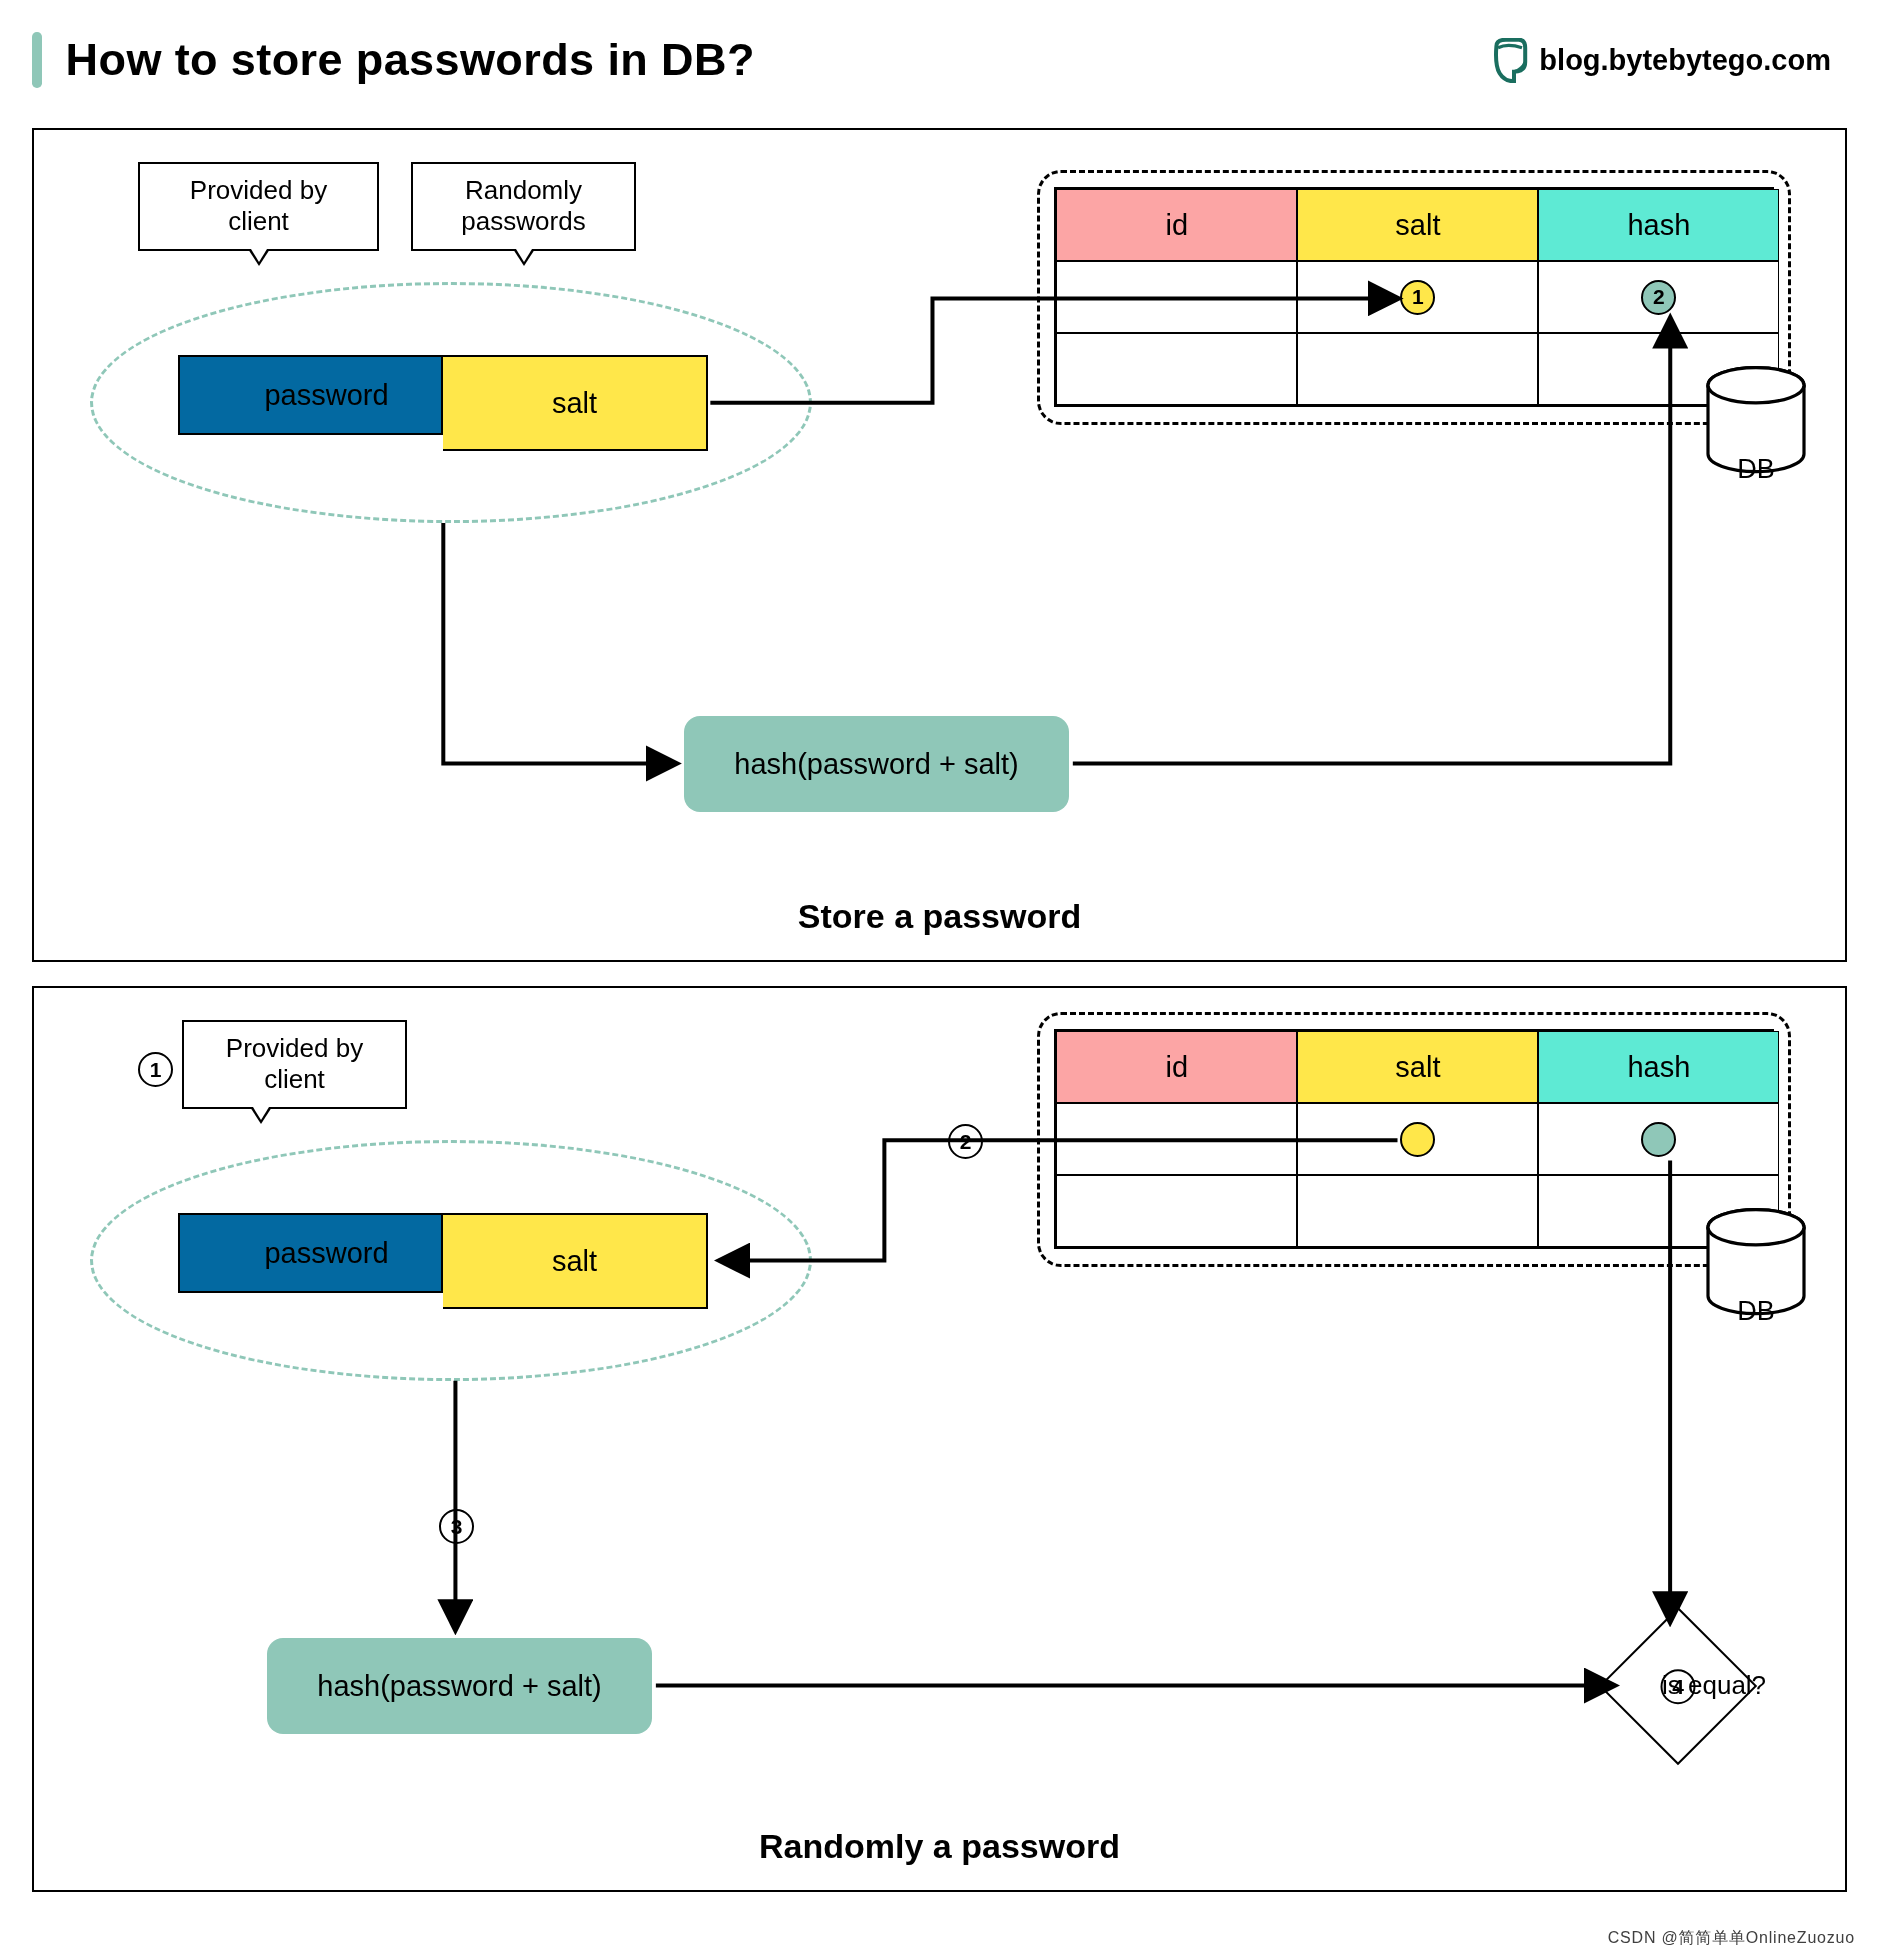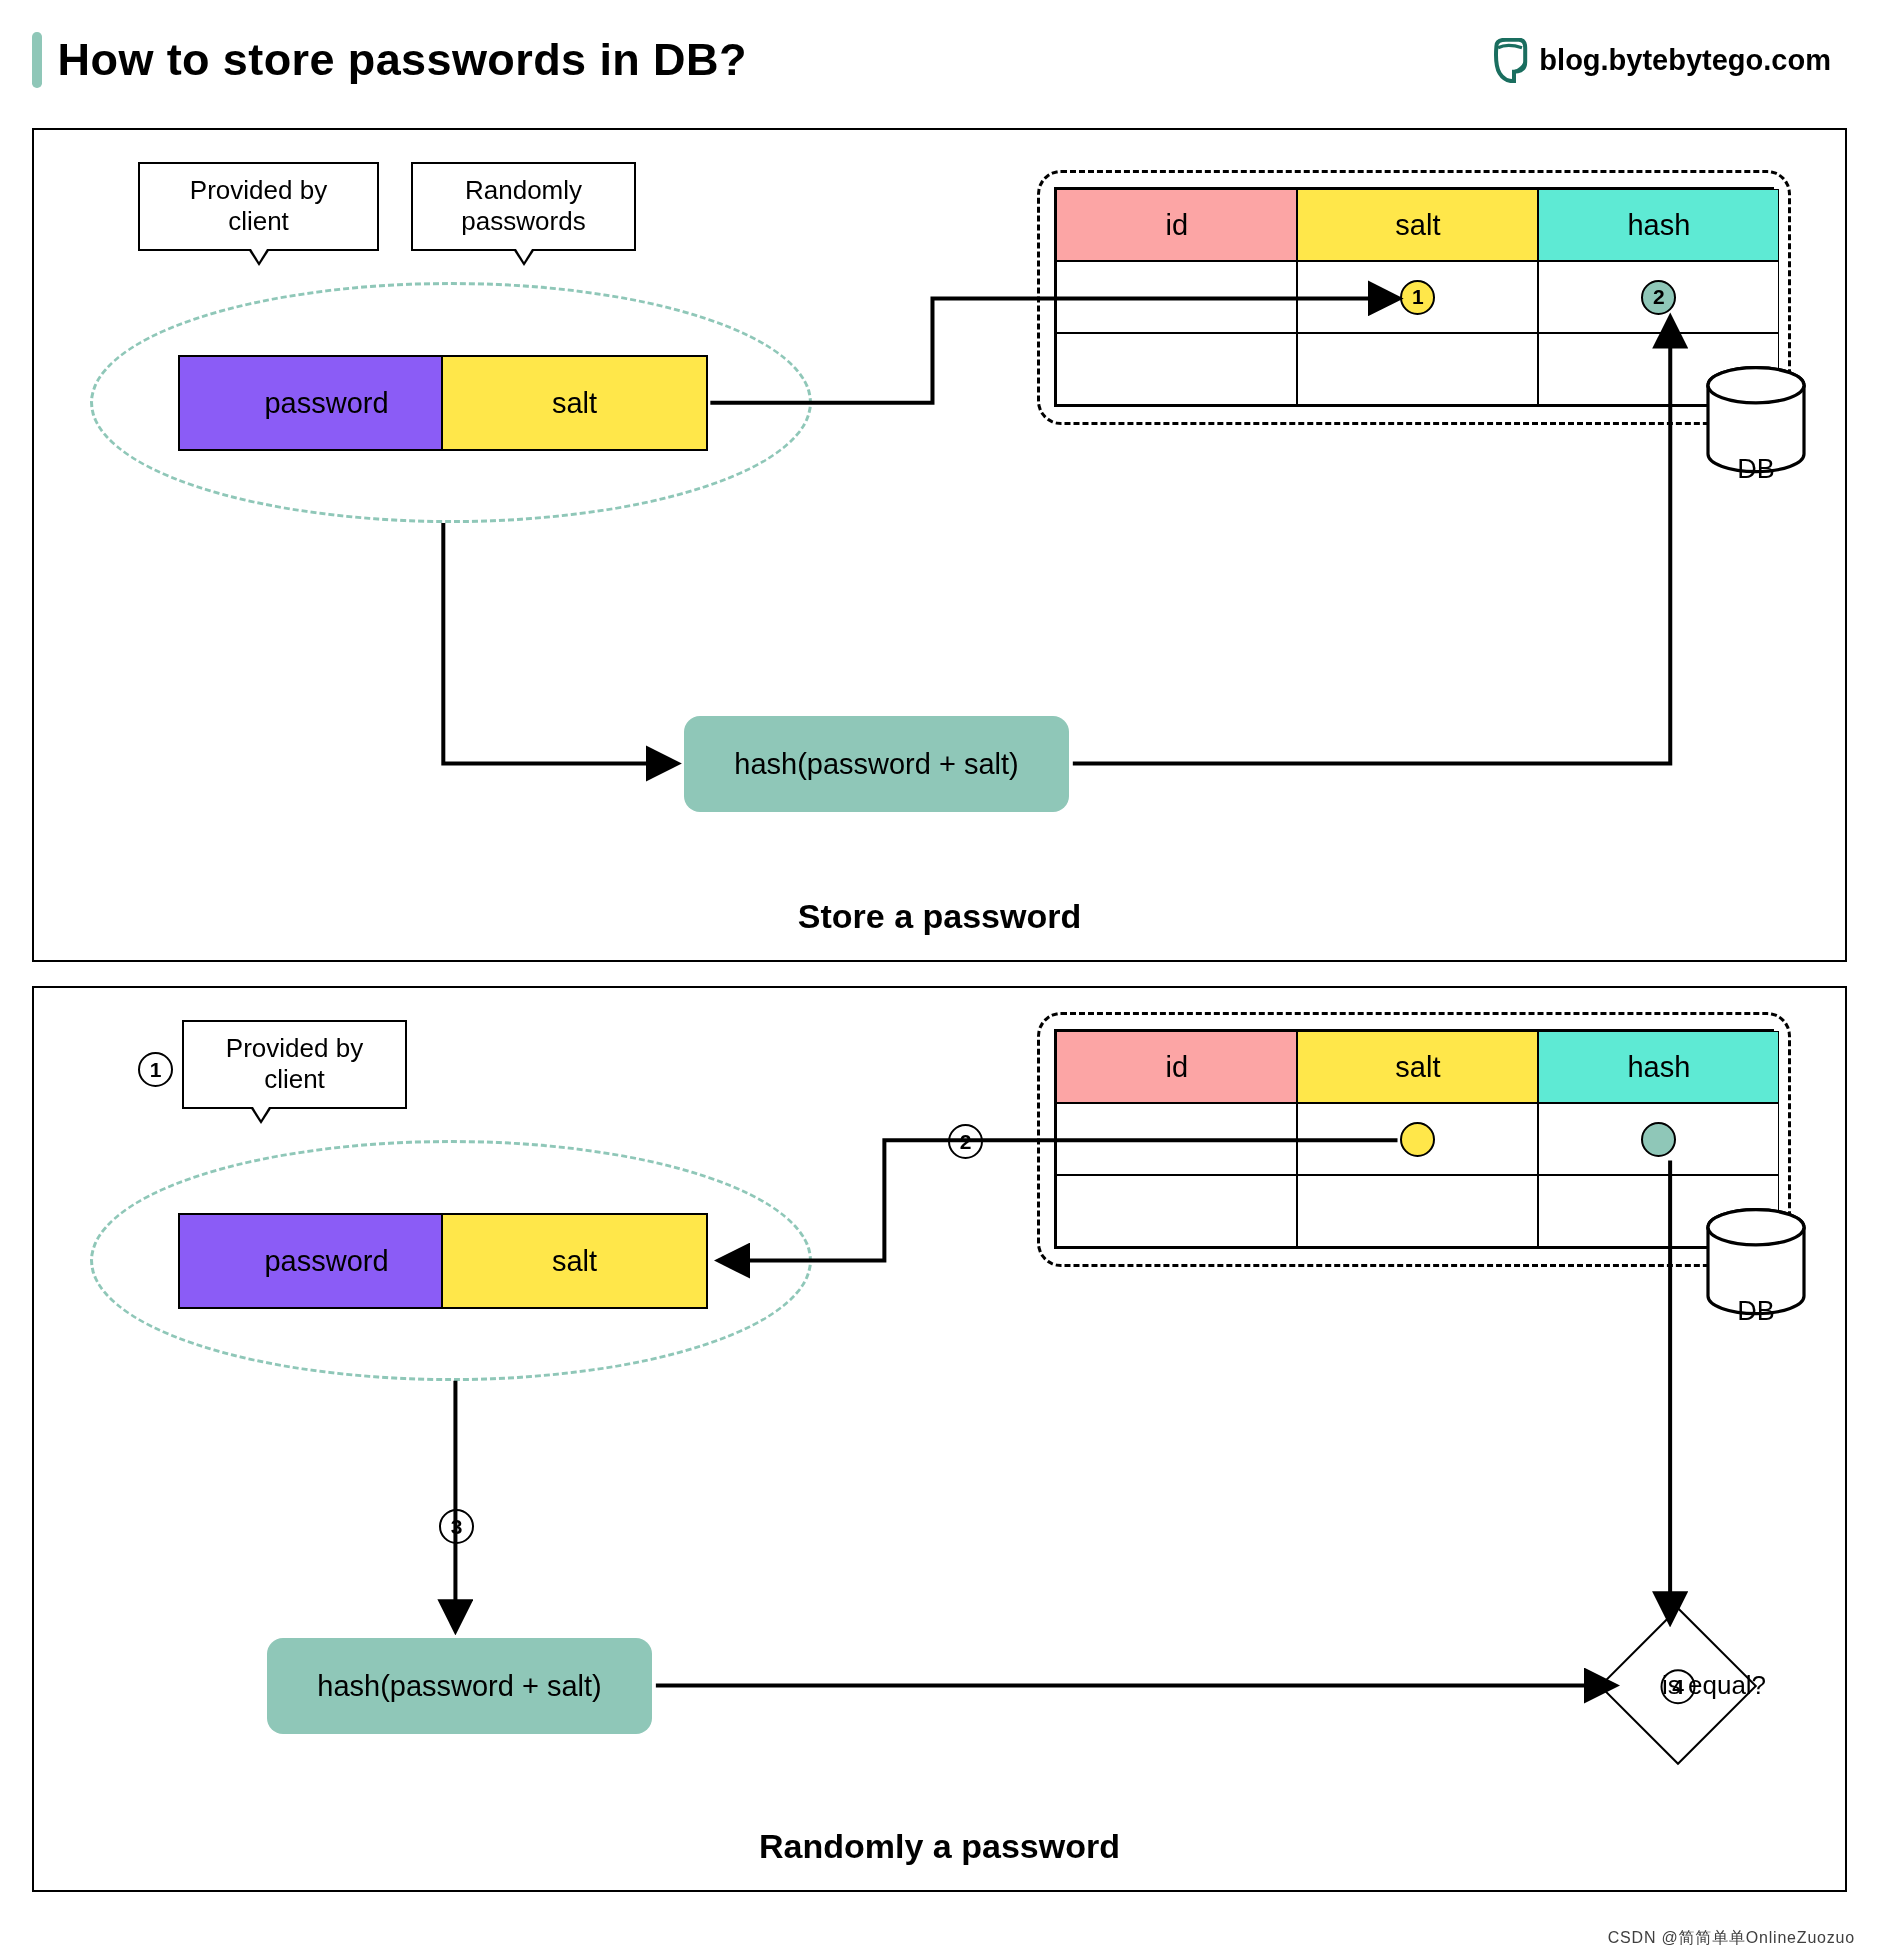--- a/index.html
+++ b/index.html
@@ -9,21 +9,21 @@
     width: 1879px;
     height: 1954px;
     position: relative;
   }
   .header {
     display: flex;
     align-items: center;
     justify-content: space-between;
     padding: 32px 48px 24px 32px;
   }
-  .title-wrap { display: flex; align-items: center; gap: 16px; }
+  .title-wrap { display: flex; align-items: center; gap: 24px; }
   .title-bar { width: 9.6px; height: 56px; background: #8fc7b8; border-radius: 4.8px; }
   .title { font-size: 45px; font-weight: 600; letter-spacing: 0.4px; }
   .brand { display: flex; align-items: center; gap: 9.6px; font-size: 29px; font-weight: 600; }
   .brand-icon svg { display: block; }
   .panel {
     margin: 16px 32px 24px 32px;
     border: 2.4px solid #000;
     position: relative;
   }
   .panel-store { height: 834px; }
@@ -59,21 +59,21 @@
     left: -8px; top: -17.6px;
     border-left: 8px solid transparent;
     border-right: 8px solid transparent;
     border-top: 13px solid #fff;
   }
   .cell {
     border: 2.4px solid #000;
     display: flex; align-items: center; justify-content: center;
     font-size: 29px;
   }
-  .cell-password { background: #8b5cf6; width: 265px; height: 96px; padding-left: 32px; }
+  .cell-password { background: #0369a1; width: 265px; height: 80px; padding-left: 32px; }
   .cell-salt { background: #ffe74a; width: 265px; height: 96px; border-left: none; }
   .pair { display: flex; }
   .dashed-ellipse {
     border: 3.2px dashed #8fc7b8;
     border-radius: 50%;
   }
   .hash-box {
     background: #8fc7b8;
     border-radius: 16px;
     display: flex; align-items: center; justify-content: center;

